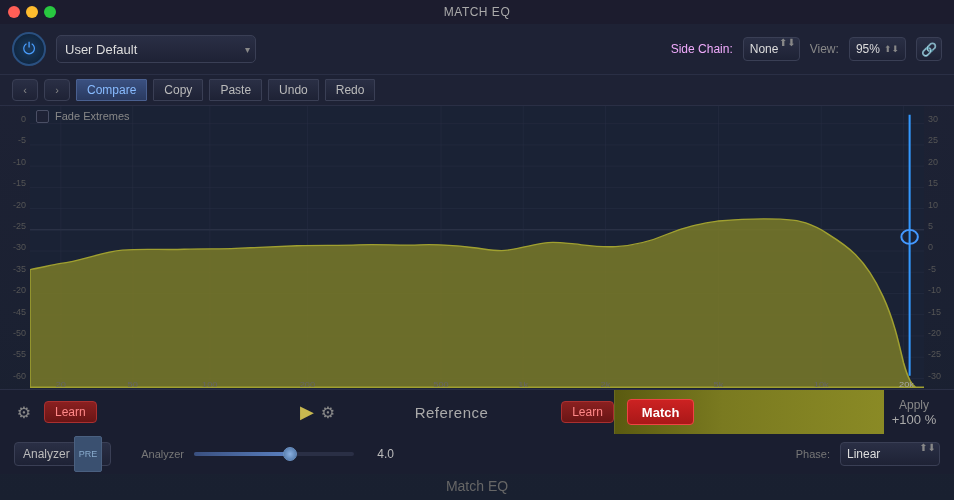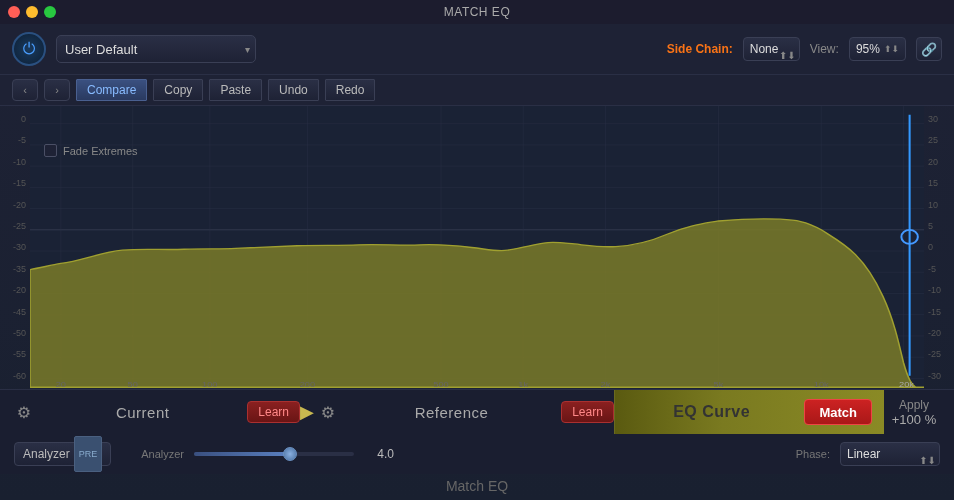--- a/index.html
+++ b/index.html
@@ -89,22 +89,21 @@
       right: 6px;
       top: 50%;
       transform: translateY(-50%);
       color: #888;
       font-size: 10px;
       pointer-events: none;
     }
     .header-spacer { flex: 1; }
     .side-chain-label {
       font-size: 12px;
-      color: #f97316;
-      font-weight: bold;
+      color: #f0abfc;
     }
     .side-chain-select {
       background: linear-gradient(180deg, #2a2f45 0%, #1e2235 100%);
       border: 1px solid #3a3f55;
       border-radius: 4px;
       color: #ddd;
       font-size: 12px;
       padding: 3px 20px 3px 6px;
       height: 24px;
       cursor: pointer;
@@ -210,28 +209,26 @@
       text-align: left;
     }
     .eq-plot {
       flex: 1;
       position: relative;
       overflow: hidden;
     }
     .fade-extremes-row {
       position: absolute;
       top: 4px;
-      left: 14px;
-      display: flex;
-      align-items: center;
+      left: 6px;
+      display: flex;
       gap: 6px;
       font-size: 11px;
       color: #888;
       z-index: 10;
-      margin-top: 34px;
     }
     .checkbox-small {
       width: 13px;
       height: 13px;
       background: #1e2235;
       border: 1px solid #4a4f65;
       border-radius: 2px;
       display: flex;
       align-items: center;
       justify-content: center;
@@ -407,21 +404,21 @@
       font-size: 12px;
       padding: 3px 20px 3px 6px;
       height: 24px;
       cursor: pointer;
       appearance: none;
       min-width: 100px;
     }
     .select-wrapper {
       position: relative;
       display: inline-flex;
-      align-items: flex-end;
+      align-items: flex-start;
     }
     .select-arrow {
       position: absolute;
       right: 4px;
       color: #888;
       font-size: 10px;
       pointer-events: none;
     }
     
     .bottom-title {
@@ -597,34 +594,32 @@
       <span>-25</span>
       <span>-30</span>
     </div>
   </div>
 
   <div class="bottom-section">
     <div class="bottom-controls">
 
       <div class="section-current">
         <div class="gear-icon">⚙</div>
-        <span class="section-label">Current</span>
         <div class="learn-btn">Learn</div>
       </div>
 
       <span class="divider-arrow">▶</span>
 
       <div class="section-reference">
         <div class="gear-icon">⚙</div>
         <span class="section-label">Reference</span>
         <div class="learn-btn">Learn</div>
       </div>
 
       <div class="section-eqcurve">
-        <span class="section-label" style="color:#333;font-weight:bold;font-size:16px;">EQ Curve</span>
         <div class="match-btn">Match</div>
       </div>
 
       <div class="apply-section">
         <span>Apply</span>
         <span class="apply-pct">+100 %</span>
       </div>
     </div>
 
     <div class="smoothing-row">

